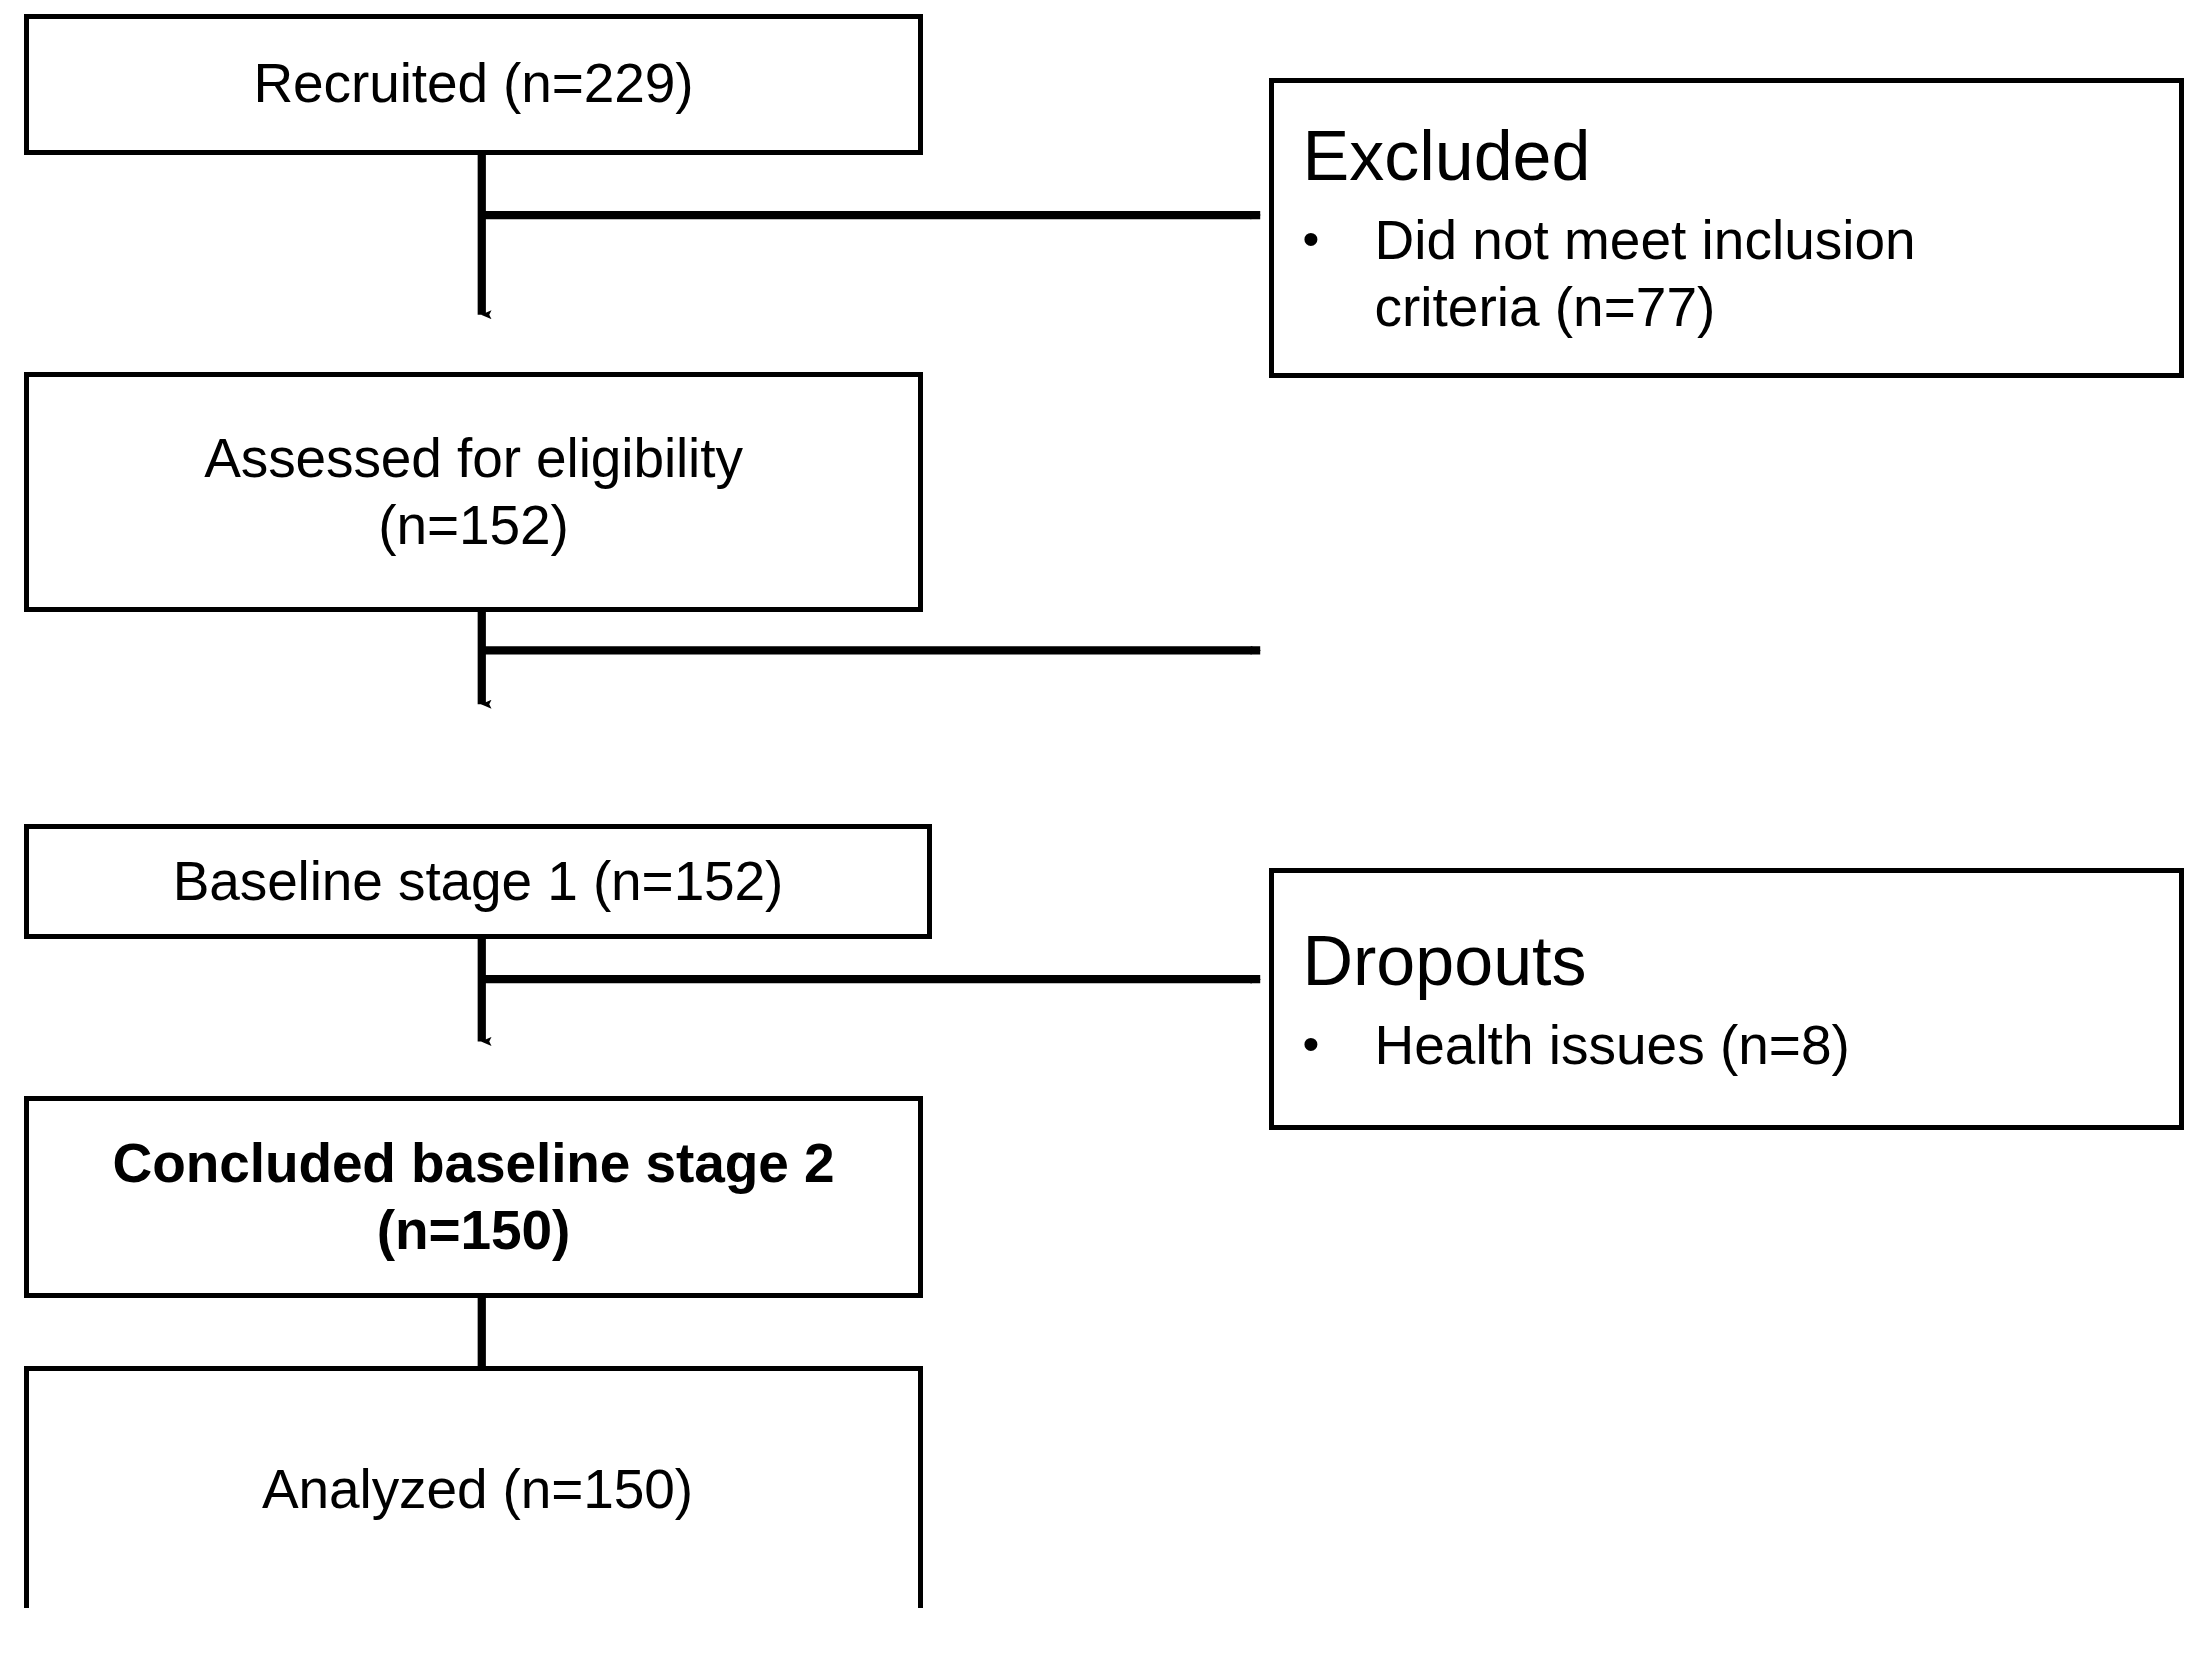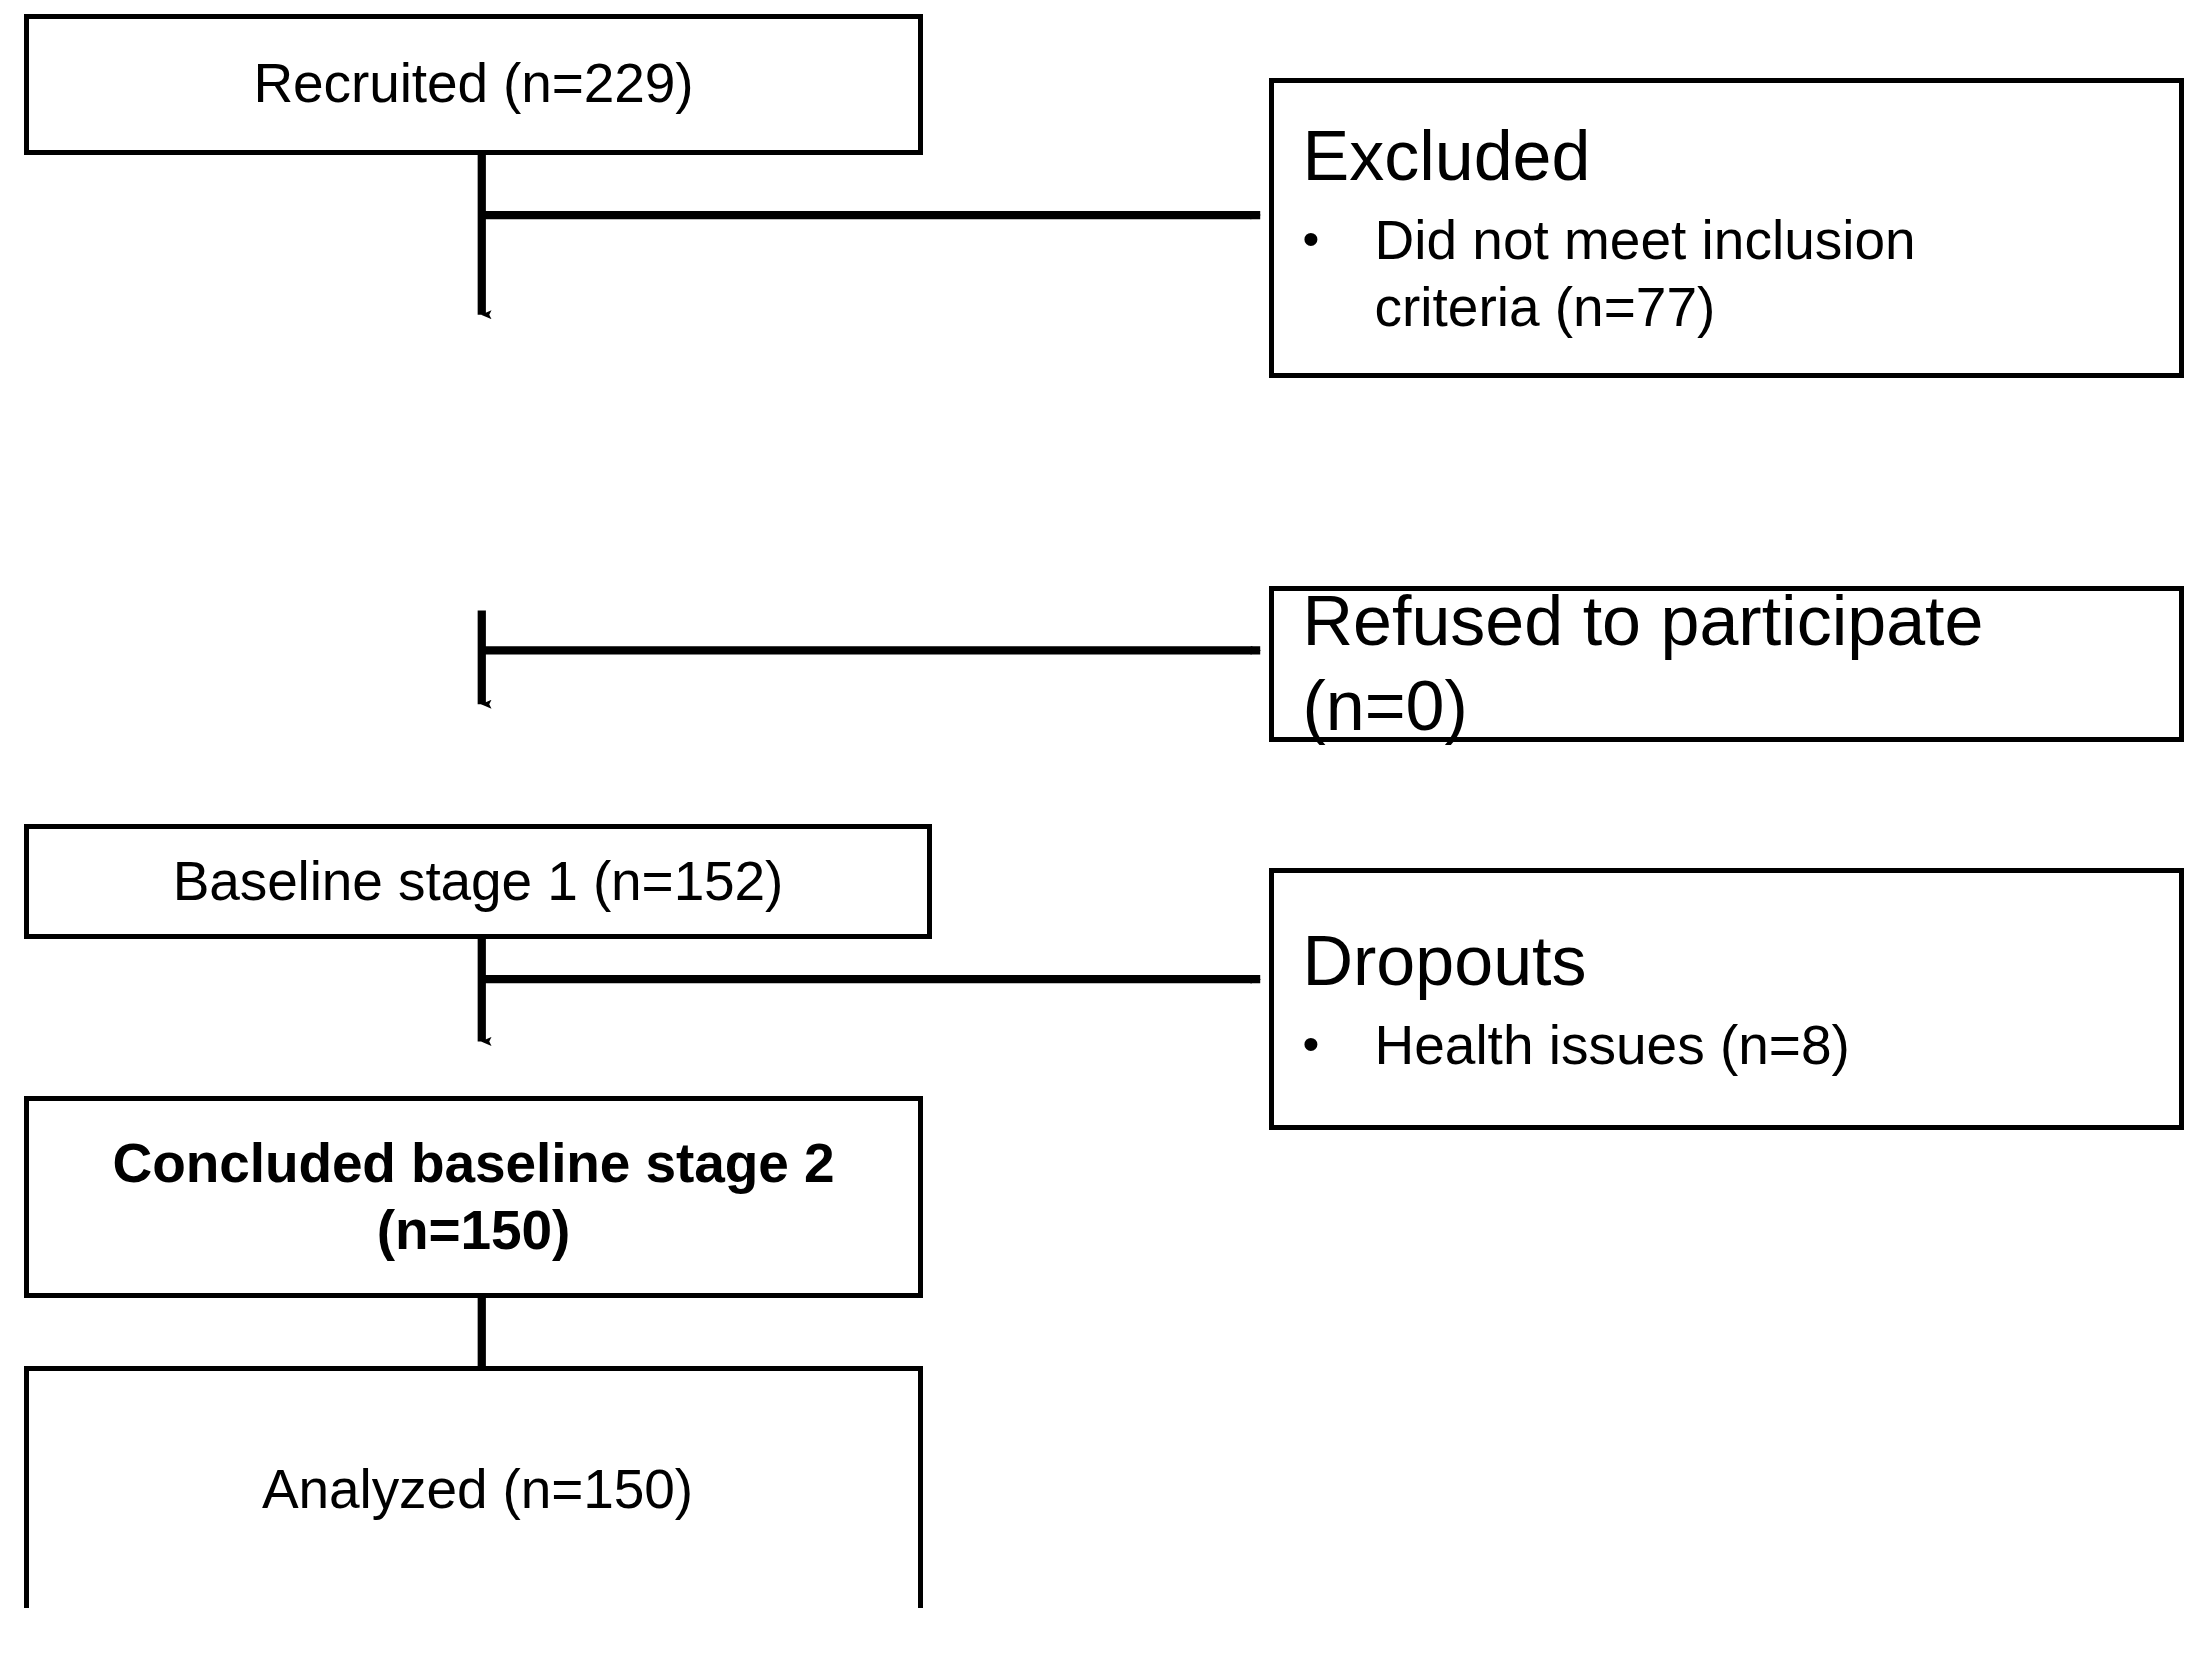--- a/index.html
+++ b/index.html
@@ -120,20 +120,24 @@
 
     <g>
       <line x1="643" y1="1732" x2="643" y2="1870" stroke="#000000" stroke-width="11" marker-end="url(#arrow-down)"></line>
     </g>
   </svg>
 
   <div class="node-box center-align" style="left:24px; top:13.5px; width:899px; height:141px;">
     <div class="node-text">Recruited (n=229)</div>
   </div>
 
+  <div class="node-box center-align" style="left:24px; top:372px; width:899px; height:240px;">
+    <div class="node-text">Assessed for eligibility
+(n=152)</div>
+  </div>
 
   <div class="node-box center-align" style="left:24px; top:824px; width:908px; height:115px;">
     <div class="node-text">Baseline stage 1 (n=152)</div>
   </div>
 
   <div class="node-box center-align" style="left:24px; top:1096px; width:899px; height:202px;font-weight:bold;">
     <div class="node-text">Concluded baseline stage 2
 (n=150)</div>
   </div>
 
@@ -143,23 +147,20 @@
 
   <div class="node-box left-align" style="left:1269px; top:78px; width:915px; height:300px;">
     <div class="list-title">Excluded</div>
     <div class="bullet-row">
       <span class="bullet-glyph">•</span>
       <span class="bullet-text">Did not meet inclusion
 criteria (n=77)</span>
     </div>
   </div>
 
-  <div class="node-box left-align" style="left:1269px; top:586px; width:915px; height:156px;">
-    <div class="list-title" style="margin-bottom:0;">Refused to participate (n=0)</div>
-  </div>
 
   <div class="node-box left-align" style="left:1269px; top:868px; width:915px; height:262px;">
     <div class="list-title">Dropouts</div>
     <div class="bullet-row">
       <span class="bullet-glyph">•</span>
       <span class="bullet-text">Health issues (n=8)</span>
     </div>
   </div>
 
 </div>

